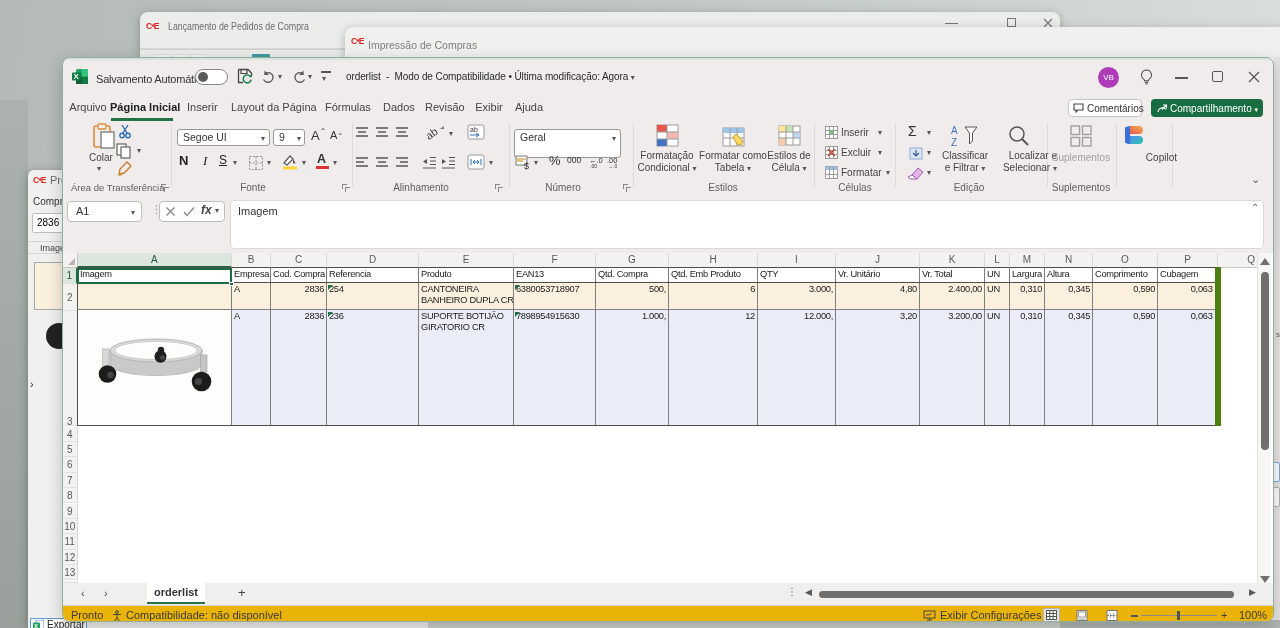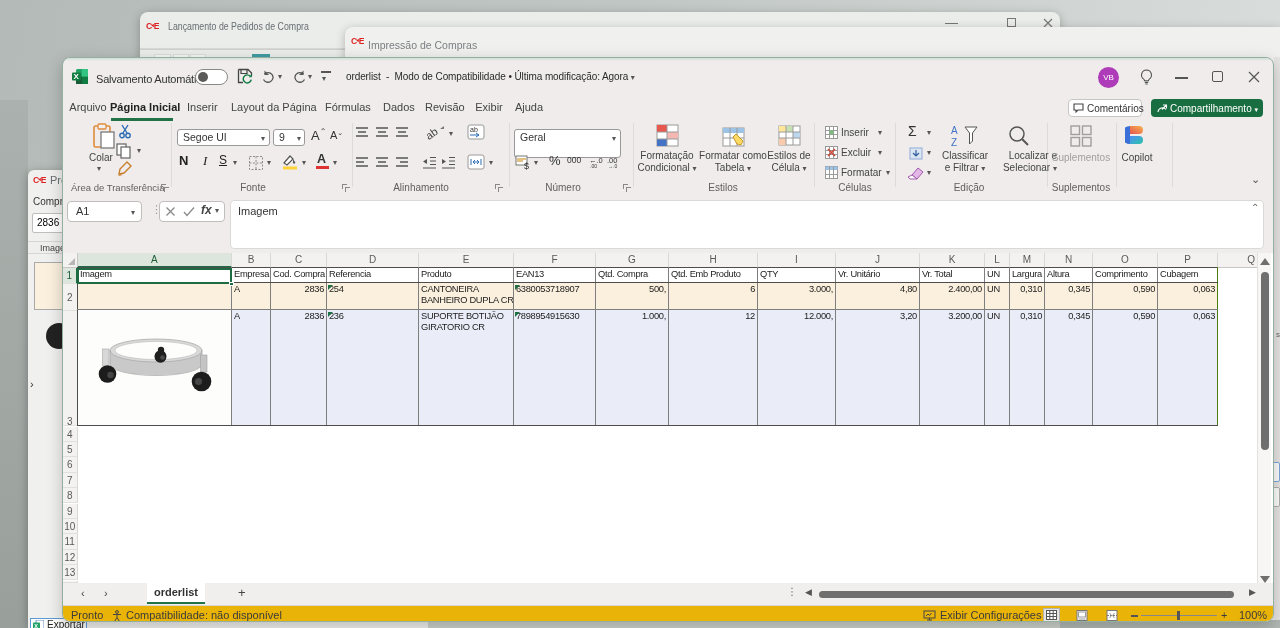--- a/index.html
+++ b/index.html
@@ -43,21 +43,21 @@
 .ch{top:0;height:15px;font-size:10px;color:#5a5a5a;text-align:center;line-height:14px;background:#f3f2f0;border-right:1px solid #d8d8d6;border-bottom:1px solid #c8c6c4}
 .chsel{background:#dce6dd;color:#1e5c38;border-bottom:2px solid #1d6b42;height:15px}
 .rh{left:0;width:14.5px;font-size:10px;color:#5a5a5a;text-align:center;background:#f3f2f0;border-right:1px solid #d8d8d6;border-bottom:1px solid #e0e0de;overflow:hidden}
 .rhsel{background:#dce6dd;color:#1e5c38;border-right:2px solid #1d6b42}
 table{border-collapse:collapse;table-layout:fixed;font-family:"Liberation Sans",sans-serif}
 td{border:1px solid #7e7e7e;font-size:9.3px;letter-spacing:-0.3px;color:#1c1c1c;padding:1px 2px;overflow:hidden;white-space:normal;line-height:10.6px}
 .hrow td{border-top:1px solid #4d4d4d;border-bottom:1px solid #4d4d4d;vertical-align:middle;white-space:nowrap}
 .r2 td{background:#fbf0de;vertical-align:top}
 .r3 td{background:#eaedf8;vertical-align:top;border-bottom:1px solid #4d4d4d}
 td:first-child{border-left:1px solid #4d4d4d}
-td:last-child{border-right:1px solid #4d7c0f}
+td:last-child{border-right:6px solid #4d7c0f}
 .r{text-align:right}
 .tri{width:0;height:0;border-top:5px solid #1e7145;border-right:5px solid transparent}
 
 #tabrow{left:0;top:525px;width:1210px;height:22px;background:#f0efee}
 #sbar{left:0;top:547px;width:1210px;height:18px;background:#eab308;border-top:1px solid #d8d6d4;font-size:11px;color:#3b3b3b}
 </style></head>
 <body>
 <div id="stage">
   <div class="a" style="left:0;top:100px;width:28px;height:528px;background:linear-gradient(#aab1ae,#99a09c)"></div>
 
@@ -400,21 +400,21 @@
             </linearGradient>
             <linearGradient id="cp2" x1="1" y1="0" x2="0" y2="1">
               <stop offset="0" stop-color="#f7b34f"></stop>
               <stop offset="1" stop-color="#e6554f"></stop>
             </linearGradient>
           </defs>
           <path d="M5 3 h9 a4 4 0 0 1 0 8 h-9 z" fill="url(#cp2)"></path>
           <path d="M5 13 h9 a4 4 0 0 1 0 8 h-9 z" fill="url(#cp1)"></path>
           <path d="M5 3 a9 9 0 0 0 0 18 z" fill="#3a6fd8"></path>
         </svg>
-      <div class="a rtx" style="left:1034px;top:33px;width:80px;text-align:center">Copilot</div>
+      <div class="a rtx" style="left:1034px;top:33px;width:80px;text-align:right">Copilot</div>
       <div class="a" style="left:1188px;top:54px;color:#555;font-size:11px">⌄</div>
     </div>
 
     <div class="a" id="fbar">
       <div class="a wbox" style="left:4px;top:8px;width:75px;height:21px;font-size:11px;color:#333;line-height:19px;padding-left:8px">A1<span class="chev" style="position:absolute;right:6px;top:1px">▾</span></div>
       <div class="a" style="left:88px;top:10px;color:#999;font-size:11px">⋮</div>
       <div class="a wbox" style="left:96px;top:8px;width:66px;height:21px"></div>
       <svg class="a" style="left:102px;top:13px" width="11" height="11">
           <path d="M1.5 1.5 L9.5 9.5 M9.5 1.5 L1.5 9.5" stroke="#8a8a8a" stroke-width="1.3"></path>
         </svg>

